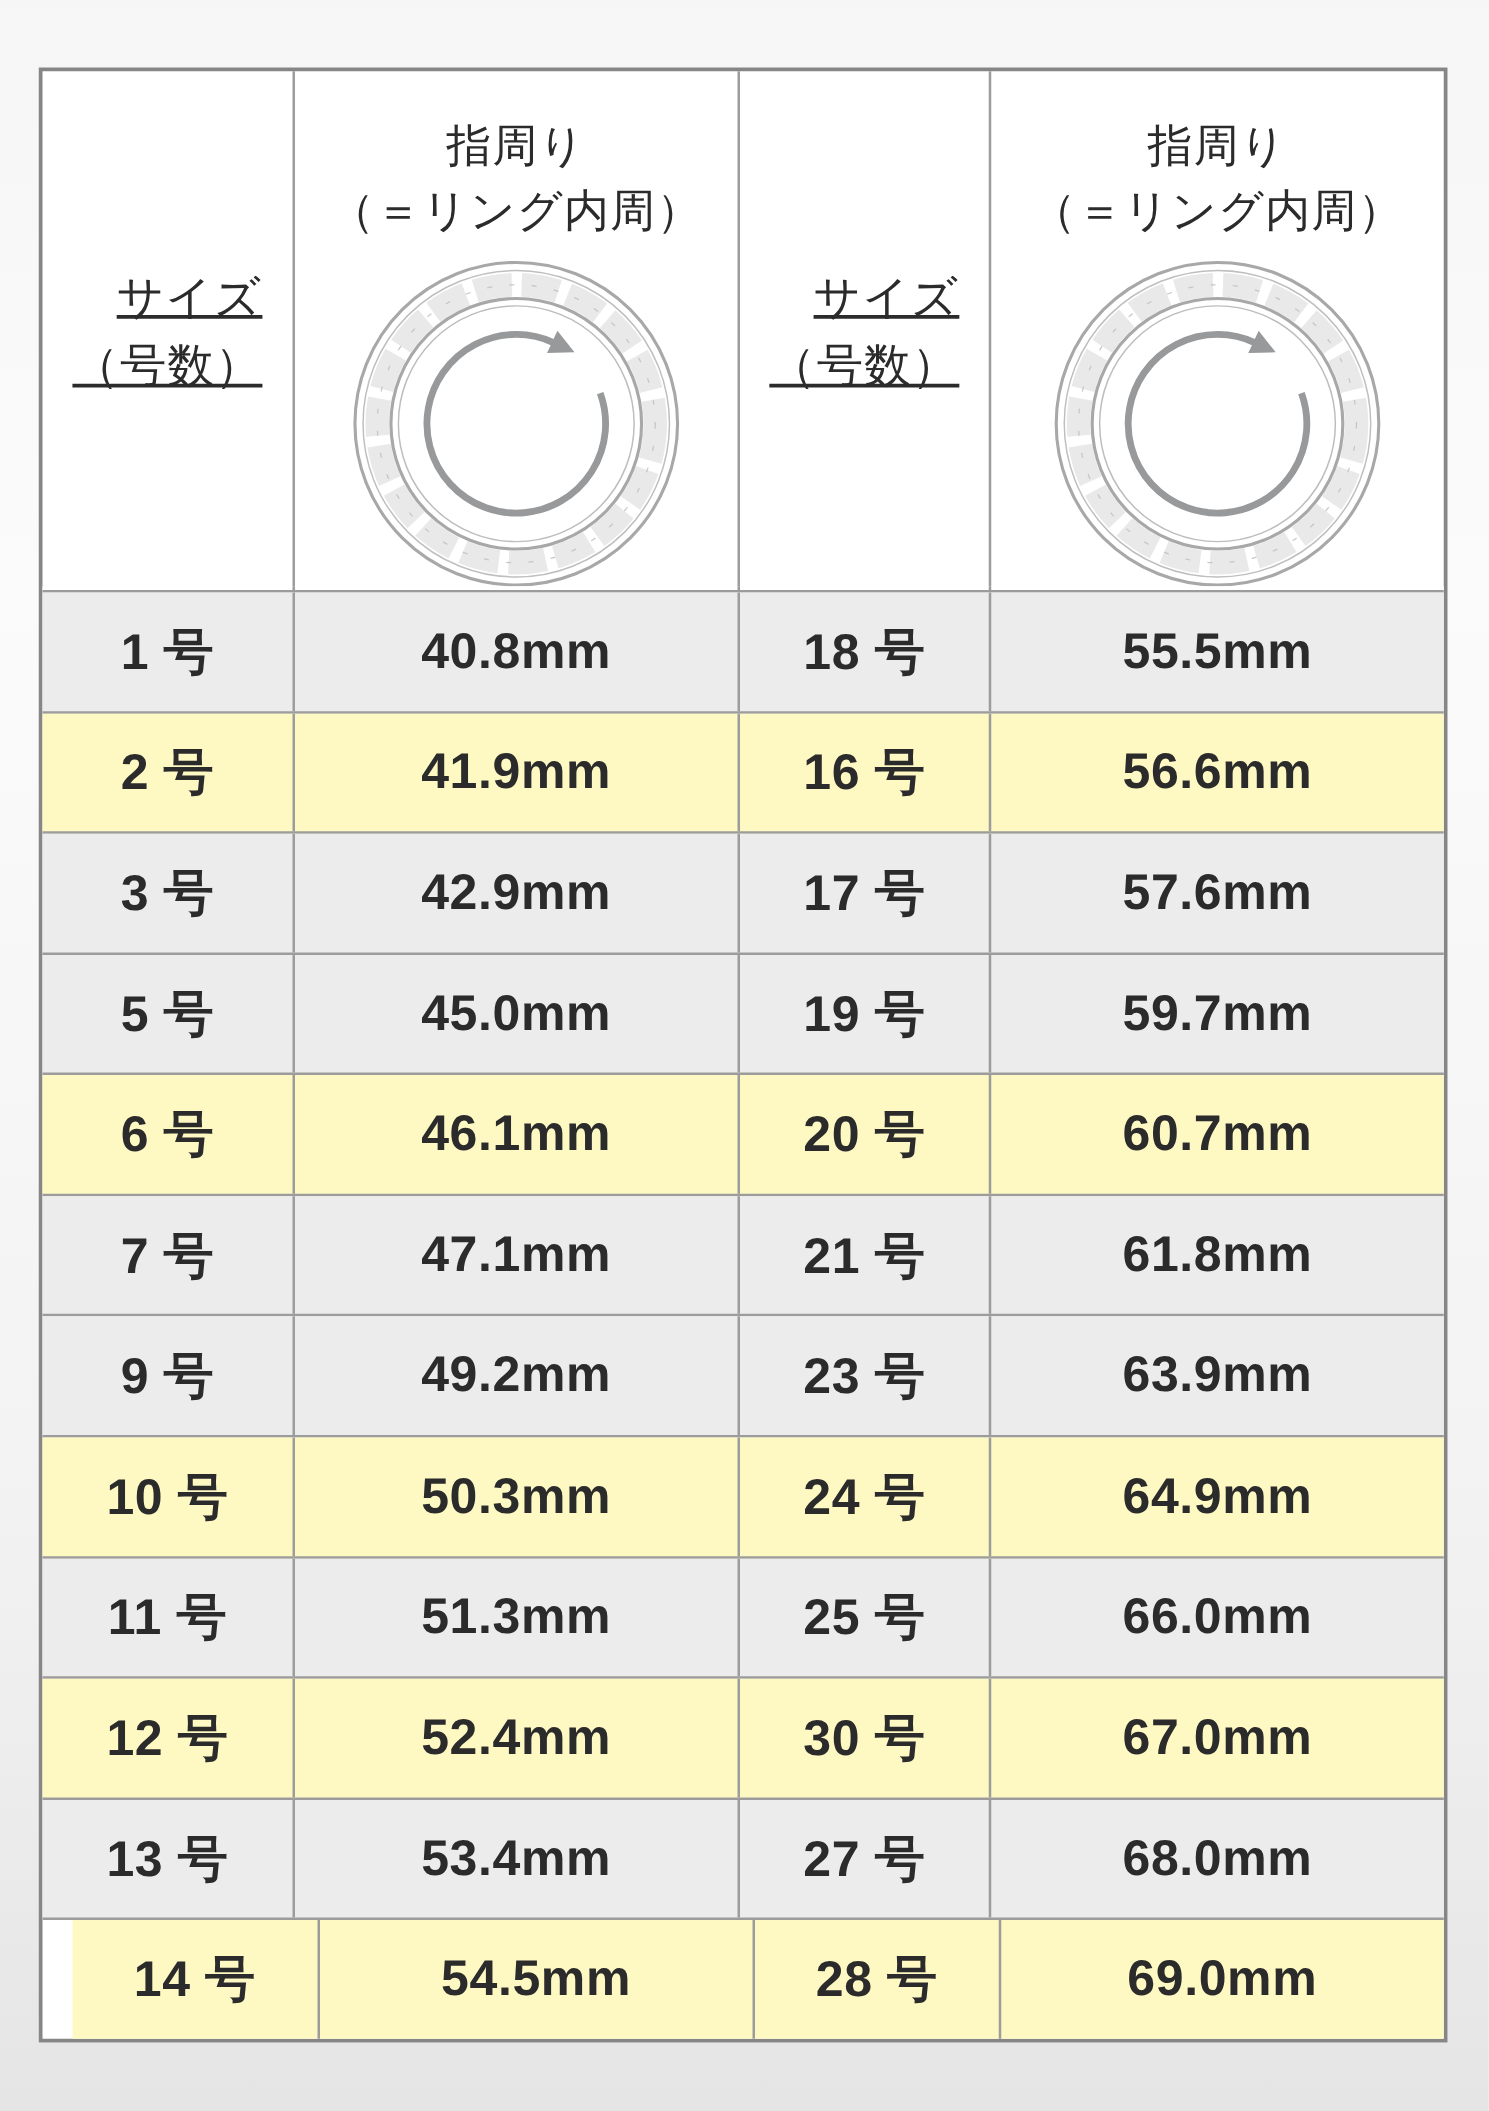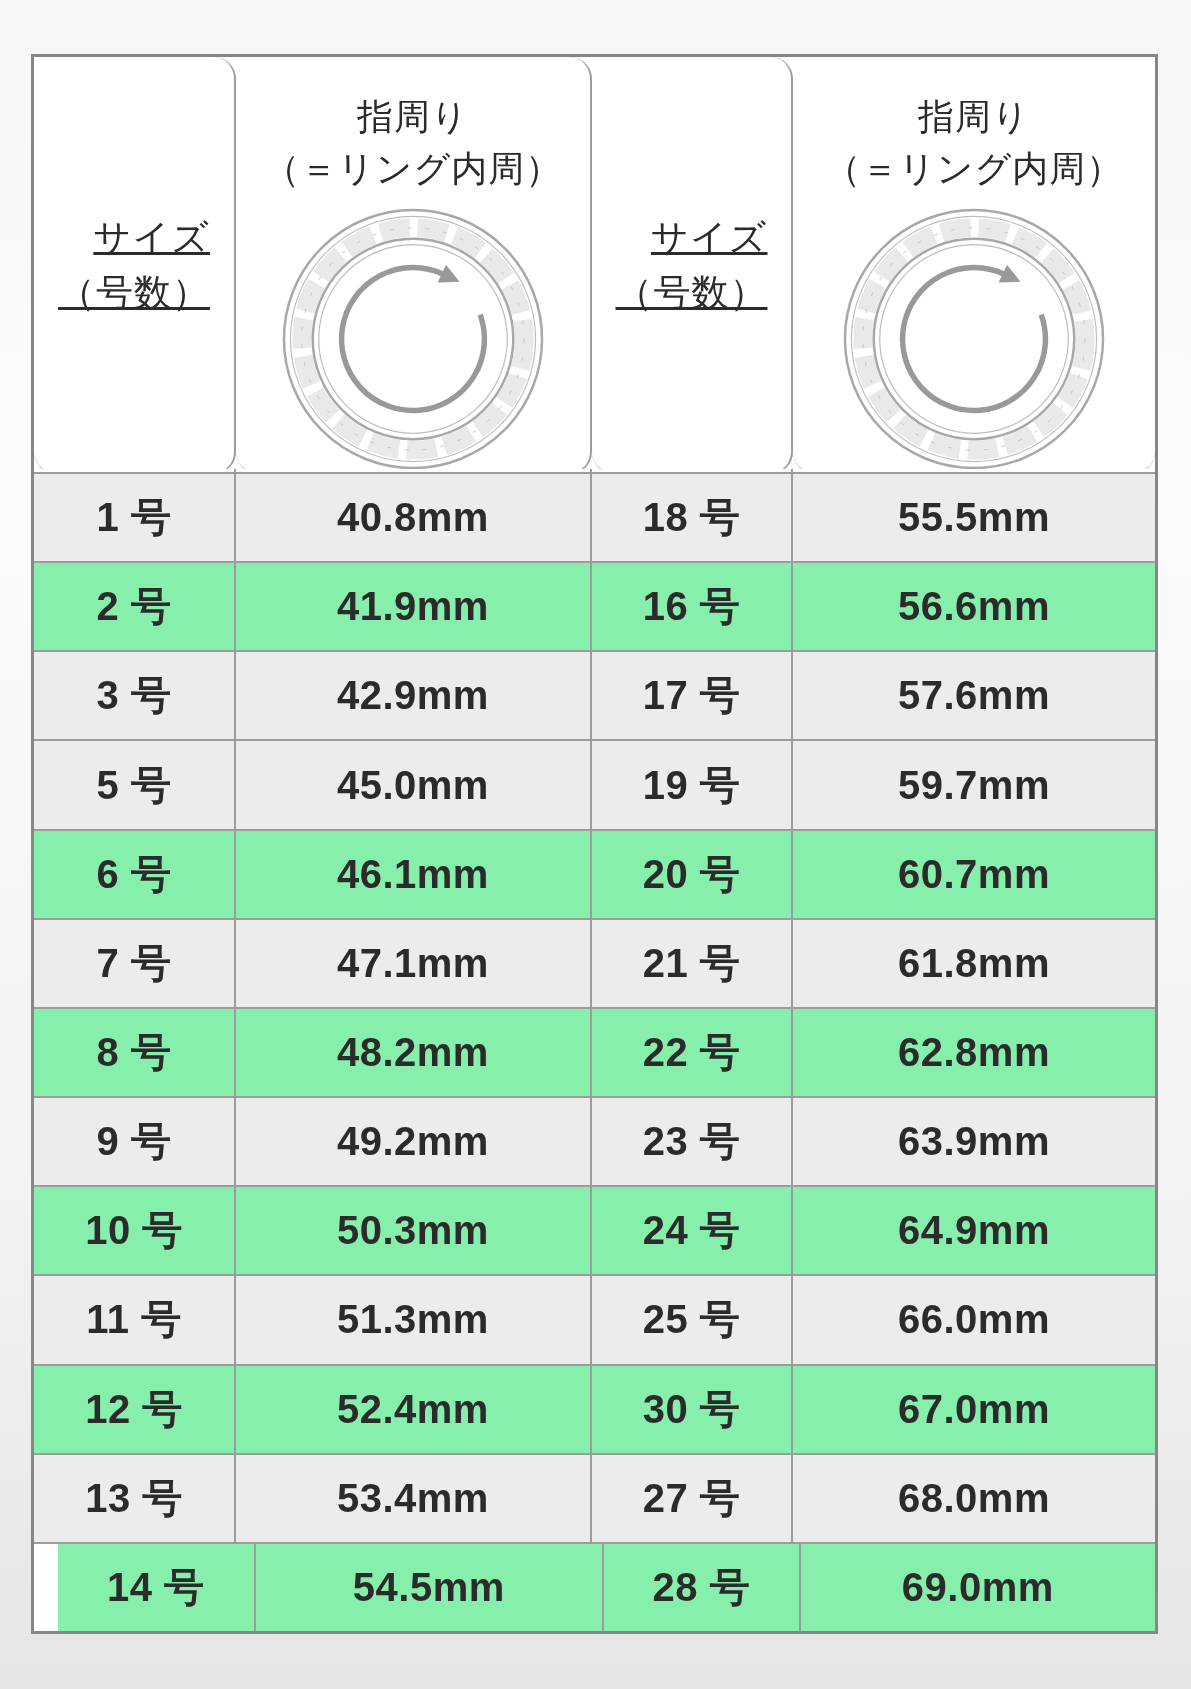--- a/index.html
+++ b/index.html
@@ -36,21 +36,21 @@
     border-right: 2px solid #9c9c9c;
     display: flex;
     align-items: center;
     justify-content: center;
     color: #2b2b2b;
   }
   .cell:nth-child(4) { border-right: none; }
 
   
   .header-row { height: 412px; flex: 0 0 auto; }
-  .header-row .cell { border-bottom: 1px solid #a6a6a6; border-radius: 22px; }
+  .header-row .cell { border-bottom: 1px solid #a6a6a6; }
   .head-size {
     text-align: right;
     font-size: 37px;
     line-height: 1.5;
     letter-spacing: 1px;
     text-decoration: underline;
   }
   .circ-cell { flex-direction: column; justify-content: flex-start; padding-top: 34px; }
   .head-circ {
     text-align: center;
@@ -58,21 +58,21 @@
     line-height: 1.45;
     letter-spacing: 1px;
   }
   .ring { margin-top: 10px; flex: 0 0 auto; }
 
   
   .separator-row { height: 5px; flex: 0 0 auto; border-bottom: 2px solid #9c9c9c; background: #ffffff; }
   .separator-row .cell { border-bottom: none; }
 
   
-  .body-row { flex: 1 1 0; border-bottom: 2px solid #9c9c9c; background: #86efac; }
+  .body-row { flex: 1 1 0; border-bottom: 2px solid #9c9c9c; background: #fef9c3; }
   .body-row:last-child { border-bottom: none; margin-left: 24px; }
   .body-row.stripe { background: #ececec; }
   .body-row .cell { font-size: 40px; letter-spacing: 0.5px; font-weight: bold; }
 </style>
 </head>
 <body>
 
 <svg width="0" height="0" style="position:absolute">
   <defs>
     <marker id="arrowhead" viewBox="0 0 10 10" refX="0.8" refY="5" markerWidth="4.2" markerHeight="3.6" orient="auto">
@@ -162,26 +162,20 @@
       <div class="cell">46.1mm</div>
       <div class="cell">20 号</div>
       <div class="cell">60.7mm</div>
     </div>
     <div class="row body-row stripe">
       <div class="cell">7 号</div>
       <div class="cell">47.1mm</div>
       <div class="cell">21 号</div>
       <div class="cell">61.8mm</div>
     </div>
-    <div class="row body-row">
-      <div class="cell">8 号</div>
-      <div class="cell">48.2mm</div>
-      <div class="cell">22 号</div>
-      <div class="cell">62.8mm</div>
-    </div>
     <div class="row body-row stripe">
       <div class="cell">9 号</div>
       <div class="cell">49.2mm</div>
       <div class="cell">23 号</div>
       <div class="cell">63.9mm</div>
     </div>
     <div class="row body-row">
       <div class="cell">10 号</div>
       <div class="cell">50.3mm</div>
       <div class="cell">24 号</div>

